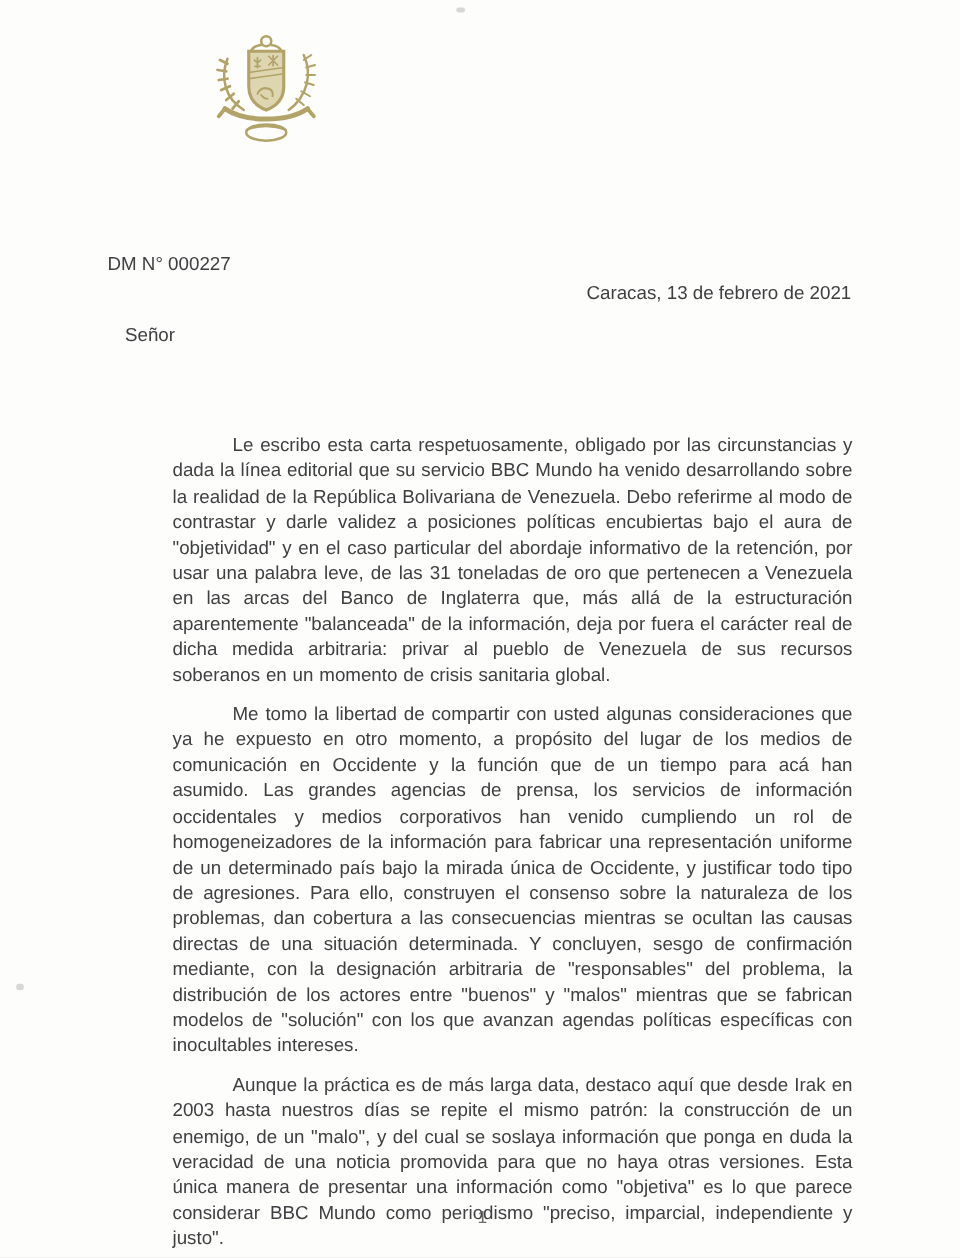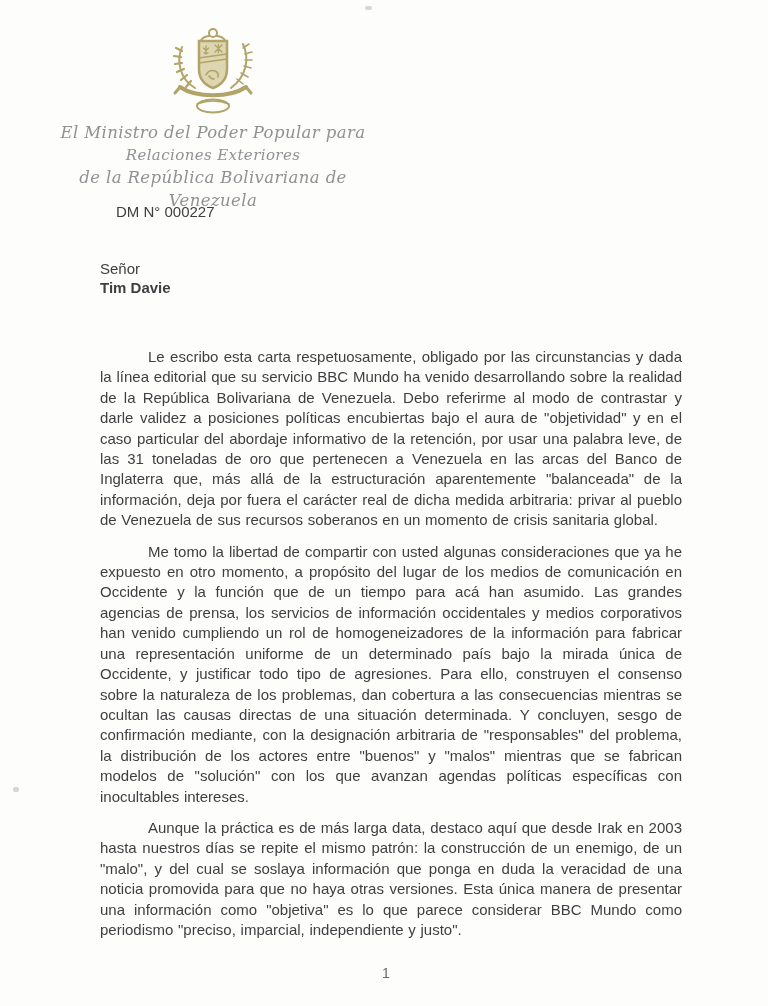--- a/index.html
+++ b/index.html
@@ -34,35 +34,36 @@
   .script-block{
     font-family:"DejaVu Serif", serif;
     font-style:italic;
     color:var(--script-gray);
     letter-spacing:.4px;
   }
   .script-line1{font-size:16.5px;line-height:22px;}
   .script-line2{font-size:15px;line-height:22px;}
   .script-line3{font-size:16.5px;line-height:23px;}
   
-  .ref-number{position:absolute;left:116px;top:203px;font-size:15px;}
+  .ref-number{position:absolute;left:86px;top:203px;font-size:15px;}
   .dateline{position:absolute;left:100px;top:226px;width:581px;text-align:right;font-size:15px;}
   
   .recipient{position:absolute;left:100px;top:260px;font-size:15px;line-height:18.7px;}
   .recipient .bold{font-weight:bold;}
   
   .body-text{position:absolute;left:100px;top:347px;width:582px;}
   .body-text p{
     font-size:15px;
     line-height:20.4px;
     text-align:justify;
     text-indent:48px;
     margin-bottom:11px;
     color:var(--ink);
     word-spacing:.5px;
+    margin-left:38px;
   }
   
   .page-number{
     position:absolute;left:0;top:965px;width:772px;
     text-align:center;font-size:14px;color:#6a6a6a;
   }
   
   .speck{position:absolute;background:#b9b9b9;border-radius:2px;opacity:.55;filter:blur(.6px);}
   .speck-a{left:365px;top:6px;width:7px;height:4px;}
   .speck-b{left:13px;top:787px;width:6px;height:5px;}
@@ -93,33 +94,28 @@
 
       <path class="ln" d="M68,64 C83,53 87,35 80,20" stroke-width="2"></path>
       <path class="ln" d="M80,24 l6,-4 M82,30 l7,-2 M82,36 l7,0 M81,42 l7,2 M78,49 l7,4 M74,55 l6,5" stroke-width="1.6"></path>
 
       <path class="ln" d="M17,63 C33,74 67,74 83,63" stroke-width="4"></path>
       <path class="ln" d="M17,63 l-5,6 M83,63 l5,6" stroke-width="3"></path>
 
       <ellipse class="ln" cx="50" cy="82" rx="16" ry="6.5" stroke-width="2"></ellipse>
       <path class="ln" d="M34,80 q16,-6 32,0" stroke-width="1.4"></path>
     </svg>
-    <div class="script-block">
-      <div class="script-line1">El Ministro del Poder Popular para</div>
-      <div class="script-line2">Relaciones Exteriores</div>
-      <div class="script-line3">de la República Bolivariana de Venezuela</div>
-    </div>
   </div>
 
   <div class="ref-number">DM N° 000227</div>
 
+  <div class="dateline">Caracas, 13 de febrero de 2021</div>
 
   <div class="recipient">
     <div>Señor</div>
-    <div class="bold">Tim Davie</div>
   </div>
 
   <div class="body-text">
     <p>Le escribo esta carta respetuosamente, obligado por las circunstancias y dada la línea editorial que su servicio BBC Mundo ha venido desarrollando sobre la realidad de la República Bolivariana de Venezuela. Debo referirme al modo de contrastar y darle validez a posiciones políticas encubiertas bajo el aura de "objetividad" y en el caso particular del abordaje informativo de la retención, por usar una palabra leve, de las 31 toneladas de oro que pertenecen a Venezuela en las arcas del Banco de Inglaterra que, más allá de la estructuración aparentemente "balanceada" de la información, deja por fuera el carácter real de dicha medida arbitraria: privar al pueblo de Venezuela de sus recursos soberanos en un momento de crisis sanitaria global.</p>
     <p>Me tomo la libertad de compartir con usted algunas consideraciones que ya he expuesto en otro momento, a propósito del lugar de los medios de comunicación en Occidente y la función que de un tiempo para acá han asumido. Las grandes agencias de prensa, los servicios de información occidentales y medios corporativos han venido cumpliendo un rol de homogeneizadores de la información para fabricar una representación uniforme de un determinado país bajo la mirada única de Occidente, y justificar todo tipo de agresiones. Para ello, construyen el consenso sobre la naturaleza de los problemas, dan cobertura a las consecuencias mientras se ocultan las causas directas de una situación determinada. Y concluyen, sesgo de confirmación mediante, con la designación arbitraria de "responsables" del problema, la distribución de los actores entre "buenos" y "malos" mientras que se fabrican modelos de "solución" con los que avanzan agendas políticas específicas con inocultables intereses.</p>
     <p>Aunque la práctica es de más larga data, destaco aquí que desde Irak en 2003 hasta nuestros días se repite el mismo patrón: la construcción de un enemigo, de un "malo", y del cual se soslaya información que ponga en duda la veracidad de una noticia promovida para que no haya otras versiones. Esta única manera de presentar una información como "objetiva" es lo que parece considerar BBC Mundo como periodismo "preciso, imparcial, independiente y justo".</p>
   </div>
 
   <div class="page-number">1</div>
 

